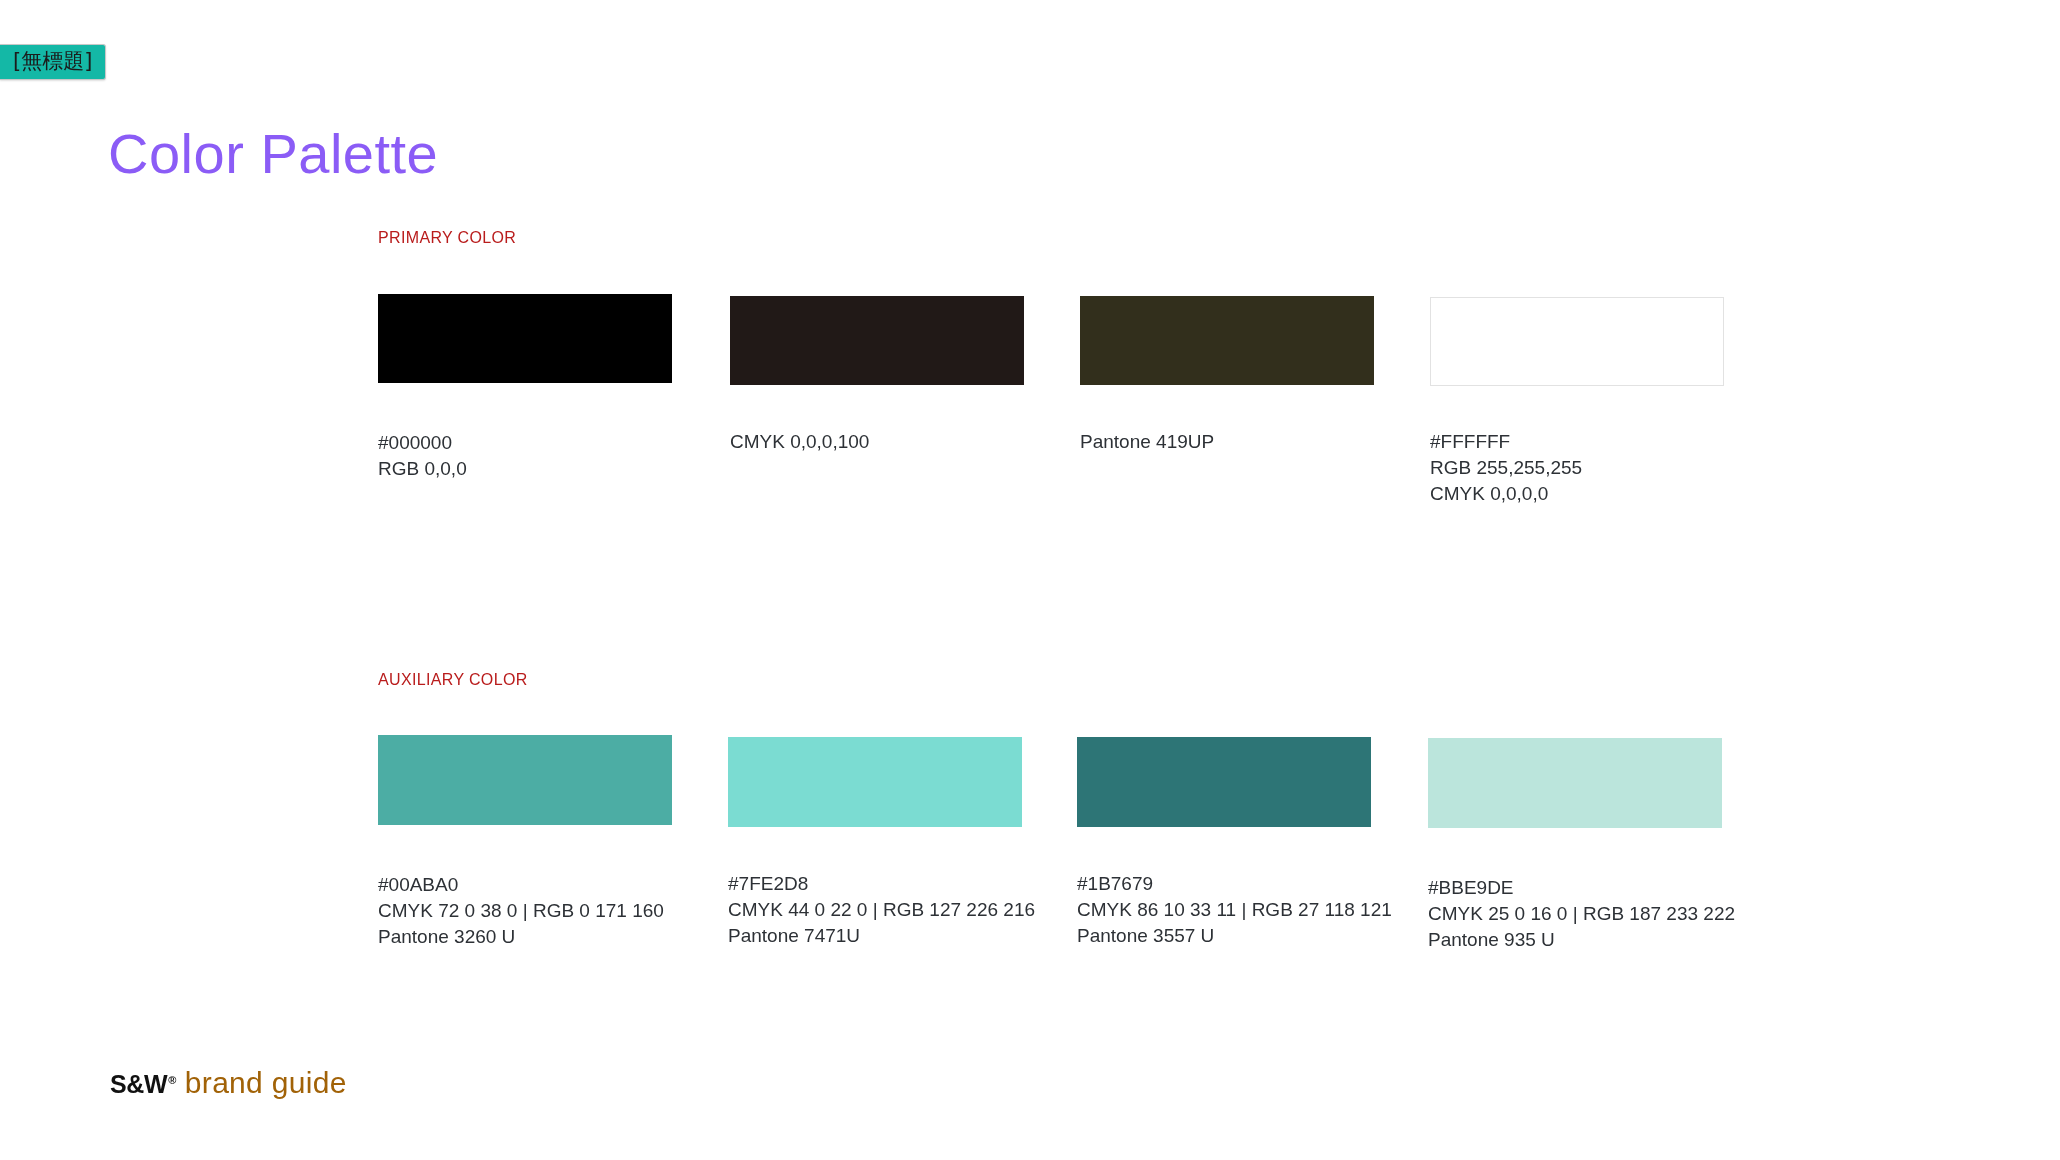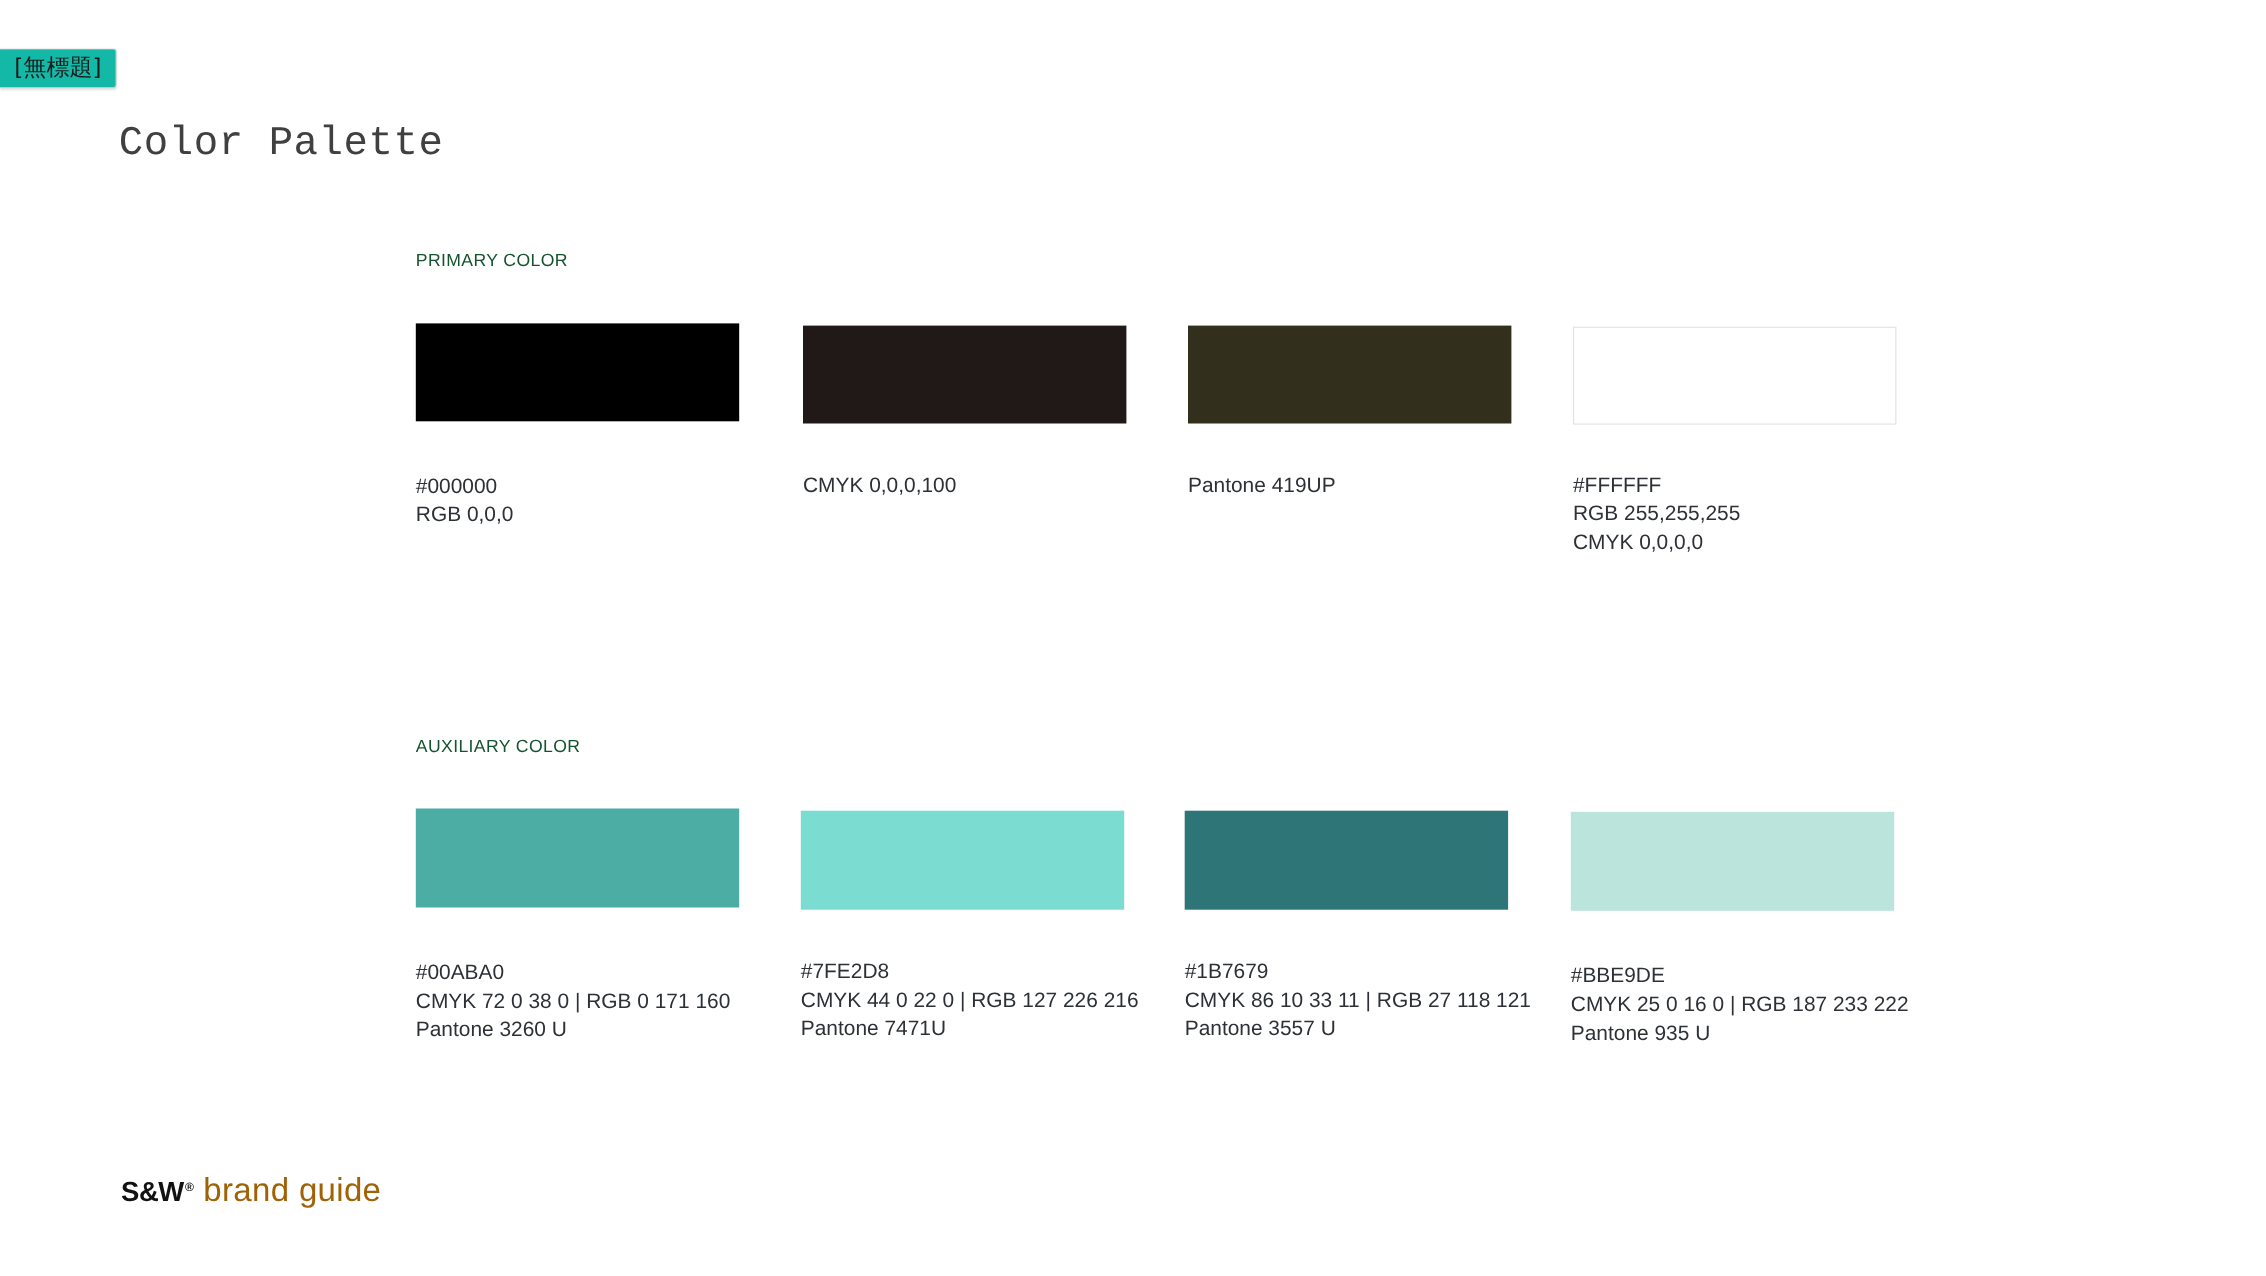--- a/index.html
+++ b/index.html
@@ -34,45 +34,44 @@
     font-family: "DejaVu Sans", "Liberation Sans", sans-serif;
     box-shadow: 0 1px 2px rgba(0,0,0,0.13);
     white-space: nowrap;
   }
 
   
   .page-title {
     position: absolute;
     left: 108px;
     top: 88px;
-    font-size: 37px;
+    font-size: 56px;
     font-weight: 300;
     letter-spacing: 0.5px;
-    color: #404040;
-    line-height: 1;
-    white-space: nowrap;
-    font-family: Liberation Mono, monospace;
+    color: #8b5cf6;
+    line-height: 1;
+    white-space: nowrap;
   }
 
   
   .section {
     position: absolute;
     left: 0;
     width: 2060px;
   }
   .section-primary { top: 230px; }
   .section-auxiliary { top: 672px; }
 
   .section-label {
     position: absolute;
     left: 378px;
     top: 0px;
     font-size: 16px;
     letter-spacing: 0.35px;
-    color: #14532d;
+    color: #b91c1c;
     line-height: 1;
     white-space: nowrap;
   }
 
   
   .swatch-row {
     position: absolute;
     left: 0;
     top: 0;
     width: 1808px;

